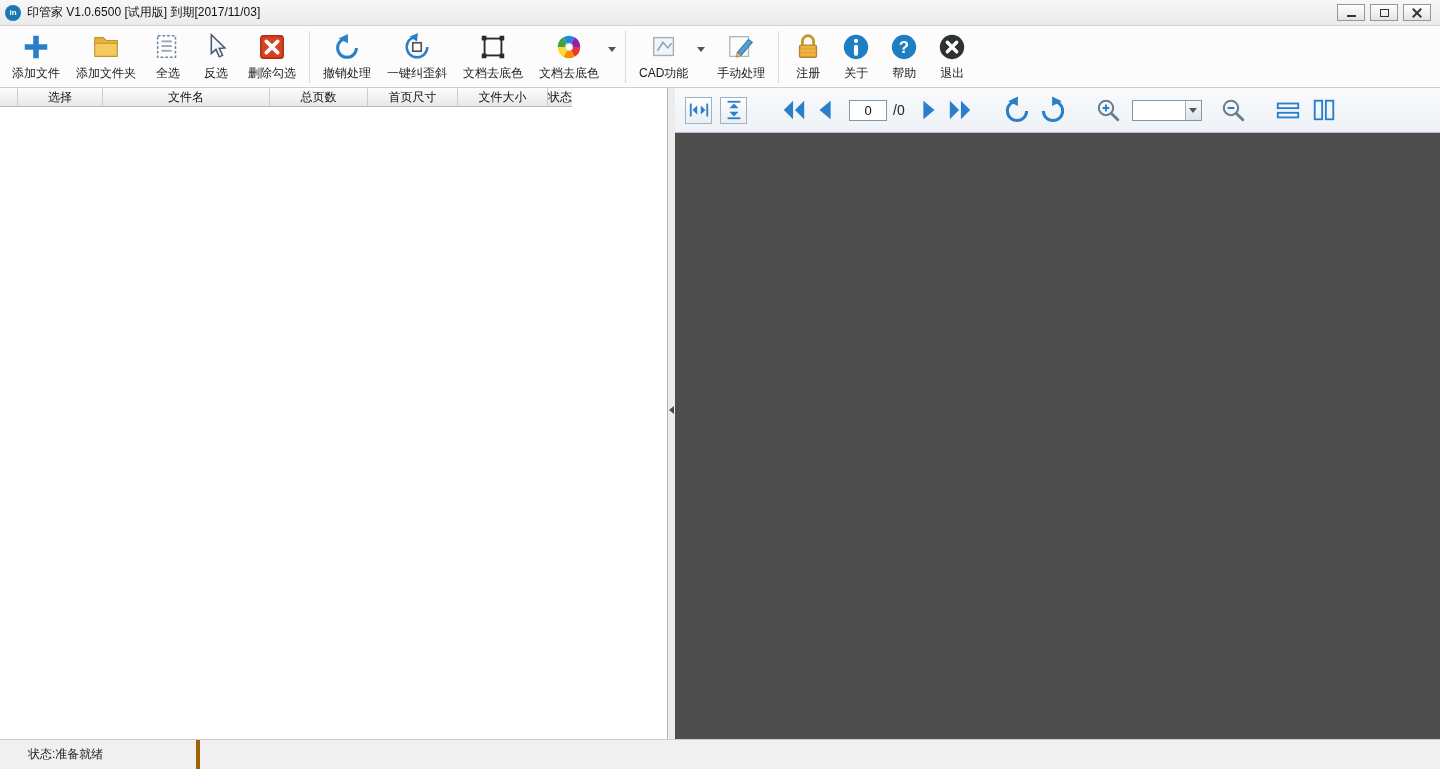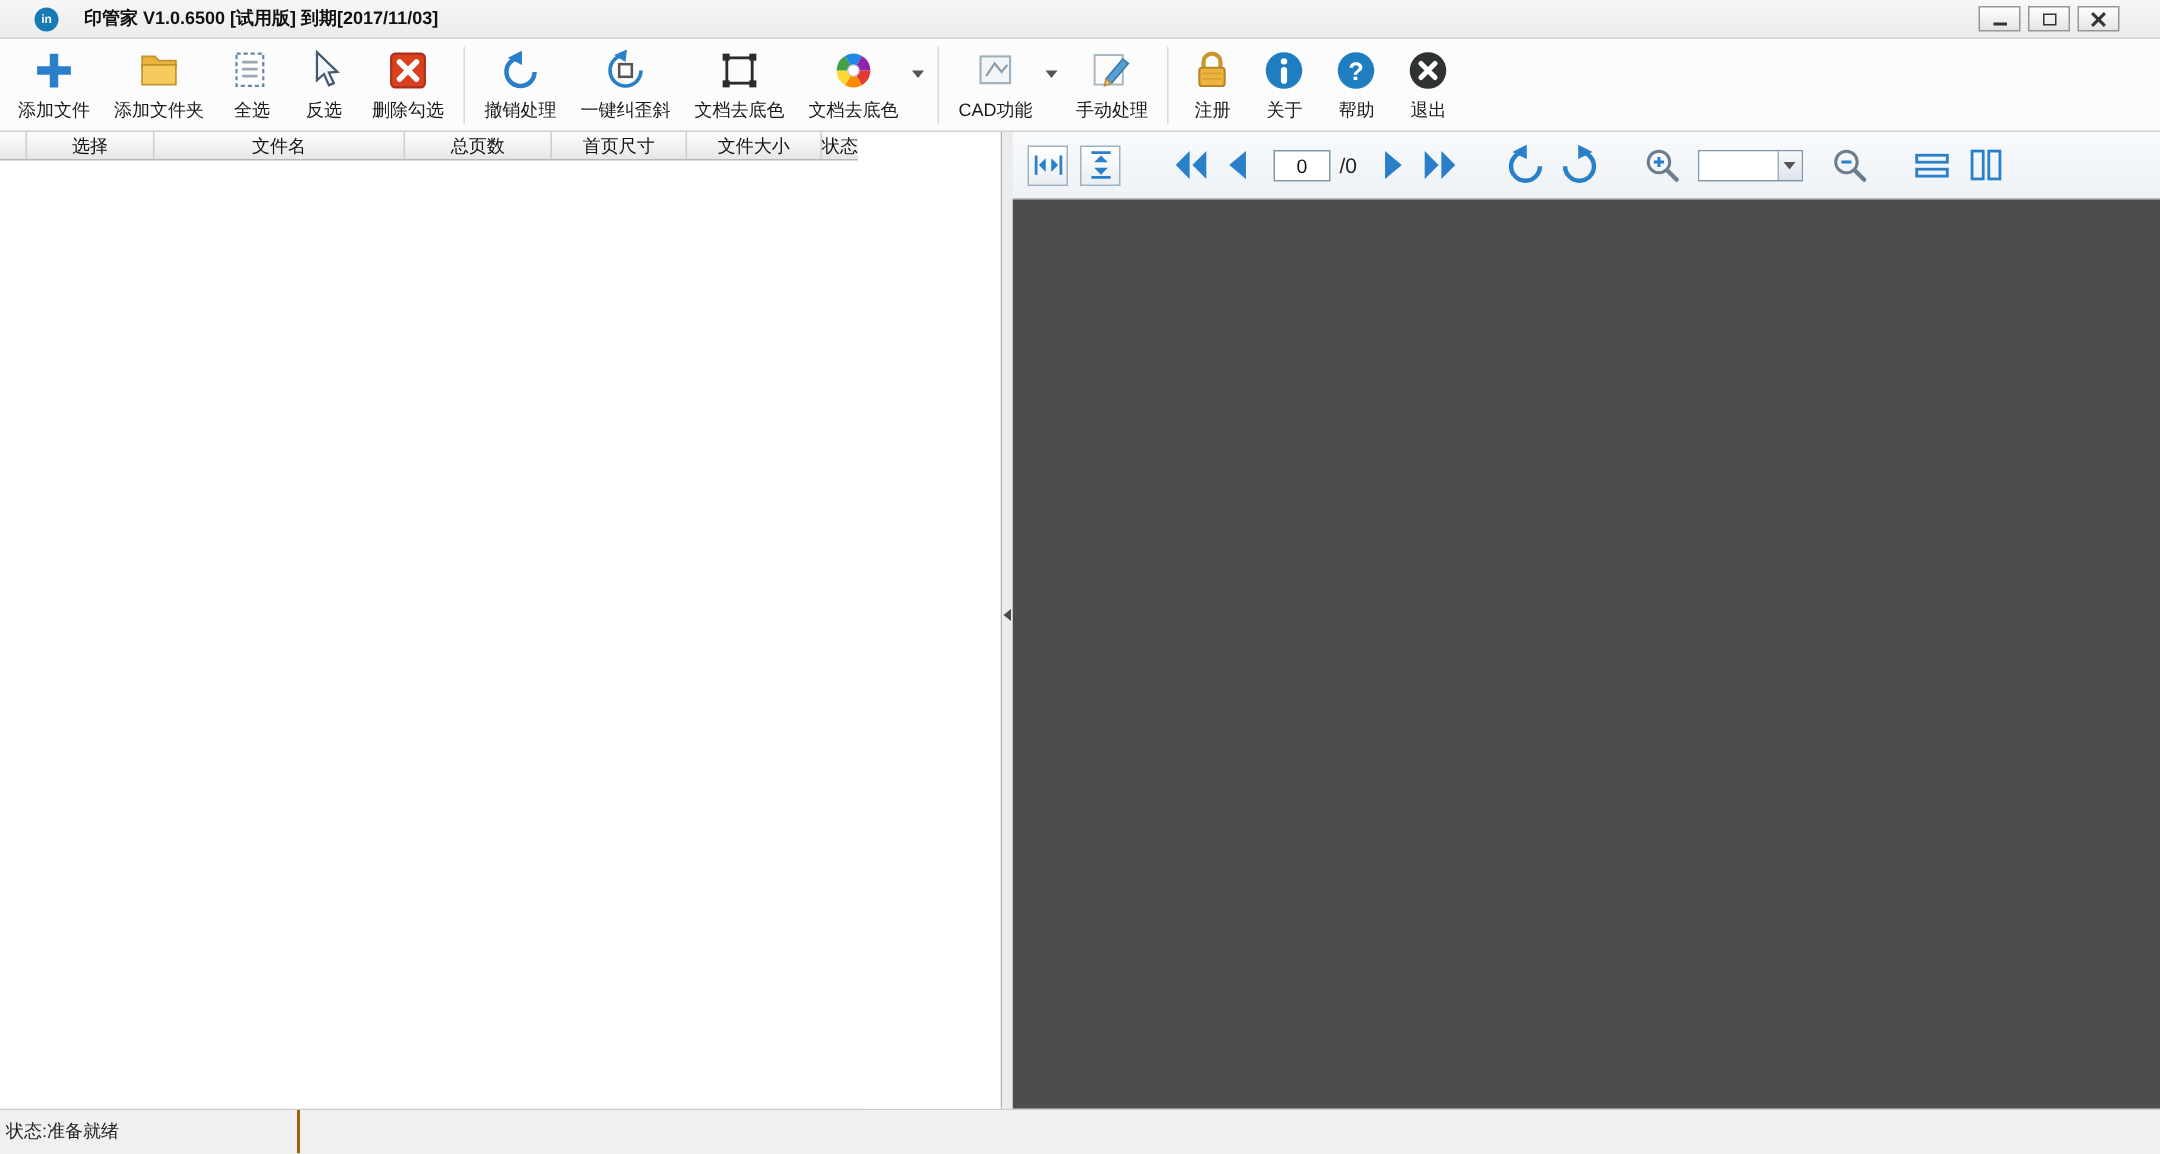--- a/index.html
+++ b/index.html
@@ -1,24 +1,24 @@
 <!DOCTYPE html>
 <html><head>
 <meta charset="utf-8">
 <style>
   * { margin:0; padding:0; box-sizing:border-box; }
   html,body { width:1440px; height:769px; overflow:hidden;
     font-family:"Liberation Sans","DejaVu Sans",sans-serif; background:#f0f0f0; }
 
   
   .titlebar { height:26px; background:linear-gradient(#f7f7f7,#ebebeb);
-    border-bottom:1px solid #d2d2d2; display:flex; align-items:center; padding:0 23px; }
+    border-bottom:1px solid #d2d2d2; display:flex; align-items:center; padding:0 5px; }
   .app-icon { width:16px; height:16px; border-radius:50%; background:#1879b5; color:#fff;
     font-size:8px; font-weight:bold; display:flex; align-items:center; justify-content:center; }
-  .title-text { margin-left:17px; font-size:12px; font-weight:700; color:#111; }
+  .title-text { margin-left:6px; font-size:12px; font-weight:400; color:#111; }
   .win-controls { margin-left:auto; display:flex; gap:5px; padding-right:4px; }
   .win-btn { width:28px; height:17px; border:1px solid #979797;
     background:linear-gradient(#fefefe,#e4e4e4); display:flex; align-items:center;
     justify-content:center; cursor:pointer; }
   .glyph-min { width:9px; height:2px; background:#333; margin-top:7px; }
   .glyph-max { width:9px; height:8px; border:1.5px solid #333; }
   .glyph-close { position:relative; width:10px; height:10px; }
   .glyph-close:before,.glyph-close:after { content:""; position:absolute; left:4px; top:-1px;
     width:2px; height:12px; background:#333; }
   .glyph-close:before { transform:rotate(45deg); }
@@ -71,21 +71,21 @@
   .zoom-box { width:70px; height:21px; border:1px solid #7f97a8; background:#fff;
     display:flex; align-items:stretch; }
   .zoom-input { flex:1; border:none; outline:none; font-size:12px; padding:0 3px; min-width:0; }
   .zoom-arrow { width:16px; background:linear-gradient(#f7f9fa,#dde4ea);
     border-left:1px solid #9fb2c0; display:flex; align-items:center; justify-content:center; cursor:pointer; }
   .preview { flex:1; background:#4d4d4d; }
 
   
   .statusbar { height:30px; background:#f0f0f0; border-top:1px solid #cccccc;
     display:flex; align-items:stretch; font-size:12px; color:#222; }
-  .sb-panel { display:flex; align-items:center; padding:0 4px; border-right:2px solid #a16207; }
+  .sb-panel { display:flex; align-items:center; padding:0 28px; border-right:4px solid #a16207; }
   .sb-1 { width:200px; } .sb-2 { width:458px; }
   .sb-rest { flex:1; }
 </style>
 </head>
 <body>
 
 <div class="titlebar">
   <div class="app-icon">in</div>
   <div class="title-text">印管家 V1.0.6500 [试用版] 到期[2017/11/03]</div>
   <div class="win-controls">

